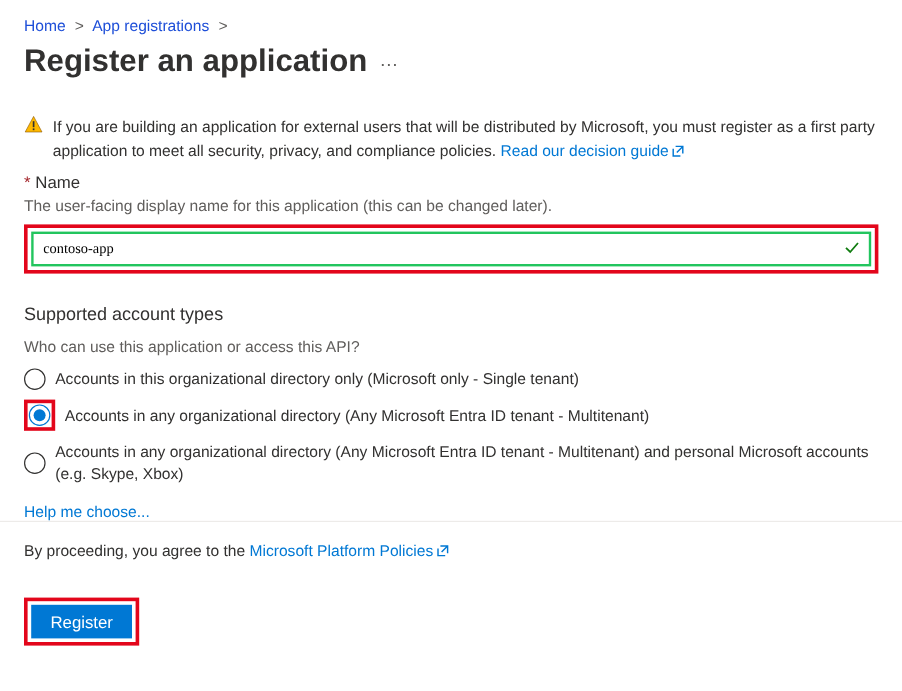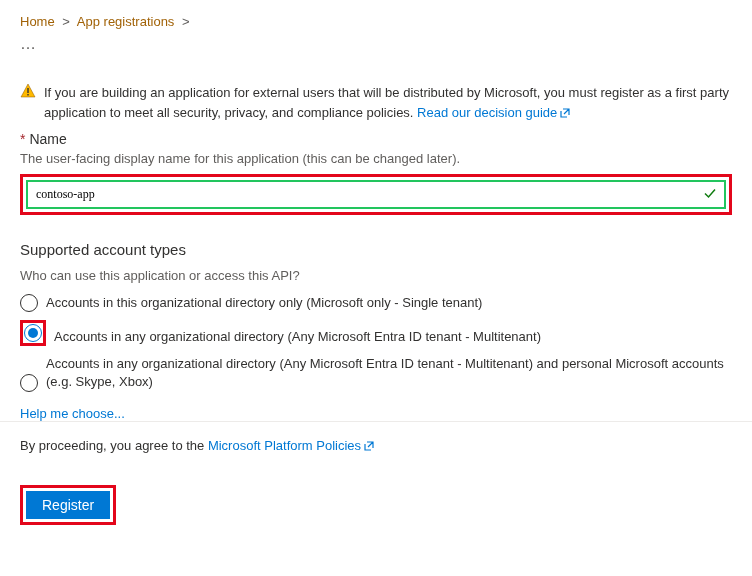--- a/index.html
+++ b/index.html
@@ -9,21 +9,21 @@
     font-family: "Segoe UI", -apple-system, sans-serif;
     font-size: 13px;
     color: #323130;
     background: #fff;
     width: 752px;
   }
   a { color: #0078d4; text-decoration: none; cursor: pointer; }
 
   
   .breadcrumb { font-size: 13px; color: #605e5c; margin-bottom: 6px; }
-  .breadcrumb a { color: #a16207; }
+  .breadcrumb a { color: #1d4ed8; }
   .breadcrumb .sep { margin: 0 4px; color: #605e5c; }
 
   
   .title-row { display: flex; align-items: center; gap: 10px; margin-bottom: 30px; }
   h1 { font-size: 26px; font-weight: 600; margin: 0; color: #323130; }
   .dots { color: #605e5c; font-size: 16px; letter-spacing: 2px; cursor: pointer; }
 
   
   .warning { display: flex; gap: 8px; font-size: 13px; line-height: 1.5; margin-bottom: 7px; }
   .warn-icon { flex: 0 0 auto; }
@@ -51,21 +51,21 @@
     transform: translateY(-50%);
     color: #107c10;
     pointer-events: none;
   }
 
   
   h2 { font-size: 15px; font-weight: 400; margin: 0 0 10px 0; color: #323130; }
   .subq { font-size: 13px; color: #605e5c; margin-bottom: 10px; }
 
   .radios { display: flex; flex-direction: column; gap: 8px; margin-bottom: 14px; }
-  .radio-row { display: flex; align-items: flex-end; gap: 8px; cursor: pointer; }
+  .radio-row { display: flex; align-items: center; gap: 8px; cursor: pointer; }
   .radio-outer {
     flex: 0 0 auto;
     width: 18px; height: 18px;
     border: 1px solid #323130;
     border-radius: 50%;
     display: flex; align-items: center; justify-content: center;
     margin-top: 1px;
   }
   .radio-outer.selected { border-color: #0078d4; }
   .radio-inner { width: 10px; height: 10px; border-radius: 50%; background: #0078d4; }
@@ -98,20 +98,21 @@
 
 <div class="breadcrumb">
   <a>Home</a>
   <span class="sep">&gt;</span>
   <a>App registrations</a>
   <span class="sep">&gt;</span>
 </div>
 
 
 <div class="title-row">
+  <h1>Register an application</h1>
   <span class="dots">…</span>
 </div>
 
 
 <div class="warning">
   <span class="warn-icon">
     <svg width="16" height="16" viewBox="0 0 16 16">
         <path d="M8 1 L15 14 H1 Z" fill="#ffb900" stroke="#8a5600" stroke-width="0.5"></path>
         <rect x="7.3" y="5" width="1.4" height="5" fill="#323130"></rect>
         <rect x="7.3" y="11" width="1.4" height="1.5" fill="#323130"></rect>

